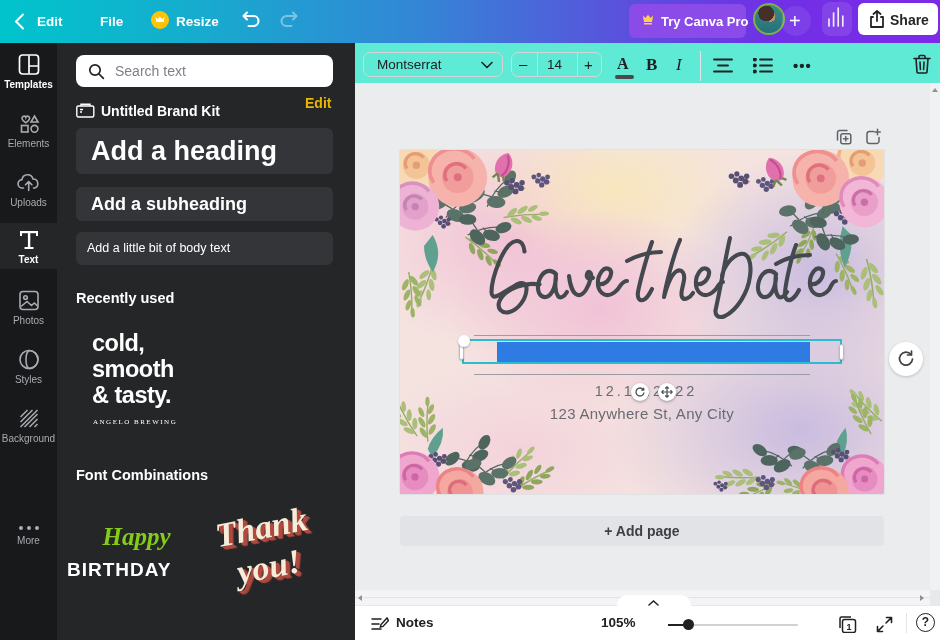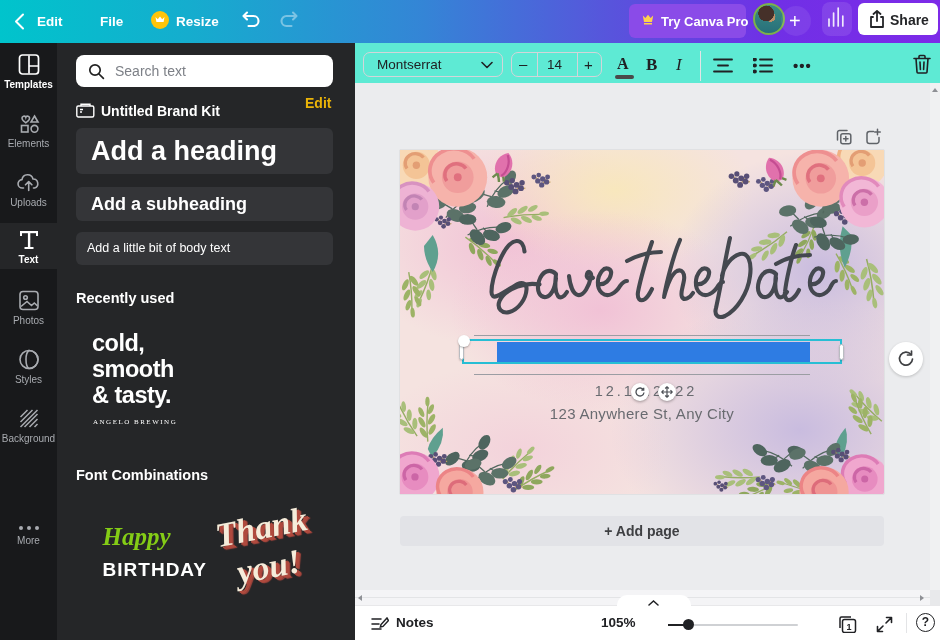--- a/index.html
+++ b/index.html
@@ -183,21 +183,21 @@
   <div class="pbtn" style="top:189px;height:33px;font-size:12.5px;line-height:33px;padding-left:11px">Add a little bit of body text</div>
 
   <div class="abs" style="left:19px;top:247px;font-size:14.5px;font-weight:700;color:#fff">Recently used</div>
 
   <div class="abs" style="left:35px;top:287px;color:#fff;font-weight:700;font-size:23.5px;line-height:26px;letter-spacing:-0.5px">cold,<br>smooth<br>&amp; tasty.</div>
   <div class="abs" style="left:36px;top:375px;color:#fff;font-size:7px;letter-spacing:1.5px;font-family:'Liberation Serif',serif">ANGELO BREWING</div>
 
   <div class="abs" style="left:19px;top:424px;font-size:14.5px;font-weight:700;color:#fff">Font Combinations</div>
 
   <div class="abs" style="left:27px;top:480px;width:105px;text-align:center;color:#84cc16;font-size:25px;font-family:'Liberation Serif',serif;font-style:italic;font-weight:700">Happy</div>
-  <div class="abs" style="left:10px;top:516px;width:140px;text-align:right;color:#fff;font-size:19px;font-weight:700;letter-spacing:1px">BIRTHDAY</div>
+  <div class="abs" style="left:10px;top:516px;width:140px;text-align:left;color:#fff;font-size:19px;font-weight:700;letter-spacing:1px">BIRTHDAY</div>
 
   <div class="abs" style="left:131px;top:464px;width:160px;height:110px;transform:rotate(-11deg);color:#f6ecda;font-size:34px;font-family:'Liberation Serif',serif;font-style:italic;font-weight:700;text-align:center;line-height:40px;text-shadow:2px 2px 0 #b04a3e,3px 3px 0 #b04a3e,4px 4px 1px #a3443c">Thank<br>you!</div>
 </div>
 
 <div class="abs" style="left:355px;top:330px;width:11px;height:44px;background:#1b1c1e;border-radius:0 8px 8px 0"></div>
 <svg class="abs" style="left:357px;top:346px" width="6" height="11" viewBox="0 0 6 11">
     <path d="M5 1 L1.5 5.5 L5 10" stroke="#9aa0a6" stroke-width="1.4" fill="none"></path>
   </svg>
 
 <div id="toolbar">

